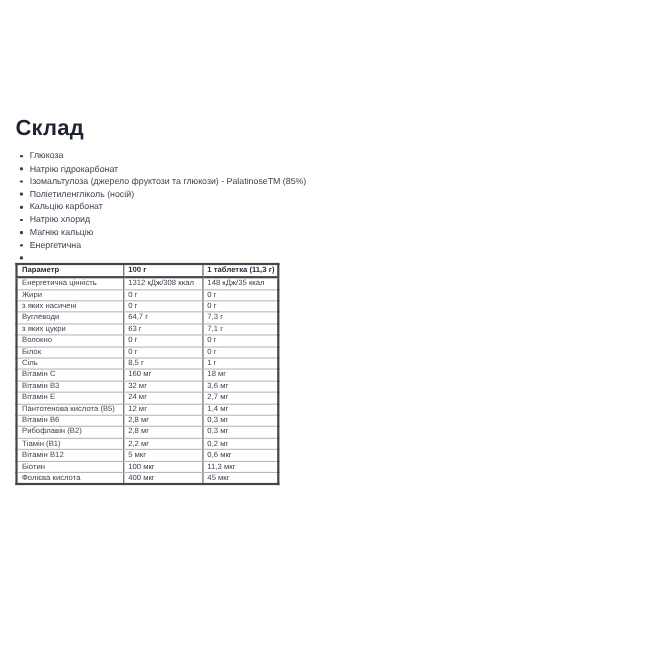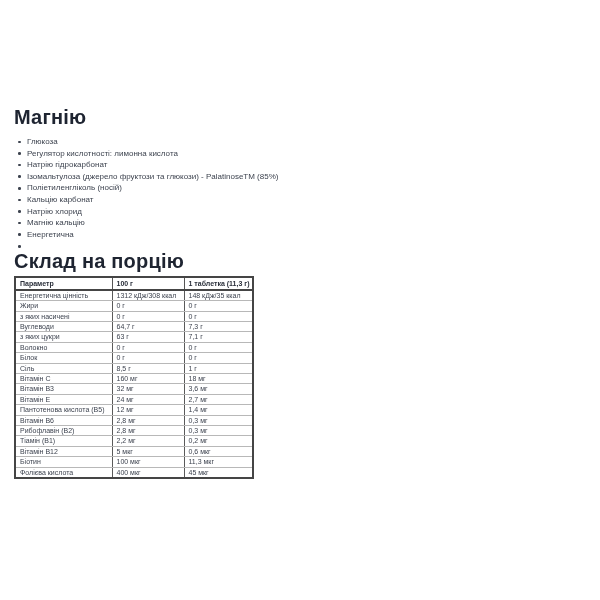--- a/index.html
+++ b/index.html
@@ -85,33 +85,29 @@
     border-bottom: 1px solid #b8b8b8;
     white-space: nowrap;
     overflow: hidden;
   }
 </style>
 </head>
 <body>
 
 <div class="page">
 
-  <h1 class="section-heading">Магнію</h1>
+  <h1 class="section-heading">Склад</h1>
 
   <ul class="ingredients">
 
       <li>
         <span class="bullet"></span>
         <span>Глюкоза</span>
       </li>
 
-      <li>
-        <span class="bullet"></span>
-        <span>Регулятор кислотності: лимонна кислота</span>
-      </li>
 
       <li>
         <span class="bullet"></span>
         <span>Натрію гідрокарбонат</span>
       </li>
 
       <li>
         <span class="bullet"></span>
         <span>Ізомальтулоза (джерело фруктози та глюкози) - PalatinoseTM (85%)</span>
       </li>
@@ -142,21 +138,20 @@
         <span>Енергетична</span>
       </li>
 
 
       <li>
         <span class="bullet"></span>
       </li>
 
     </ul>
 
-  <h2 class="section-heading heading-serving">Склад на порцію</h2>
 
   <table class="nutrition">
     <colgroup>
       <col class="c1">
         <col class="c2">
         <col class="c3">
     </colgroup>
     <thead>
       <tr>
         <th>Параметр</th>

